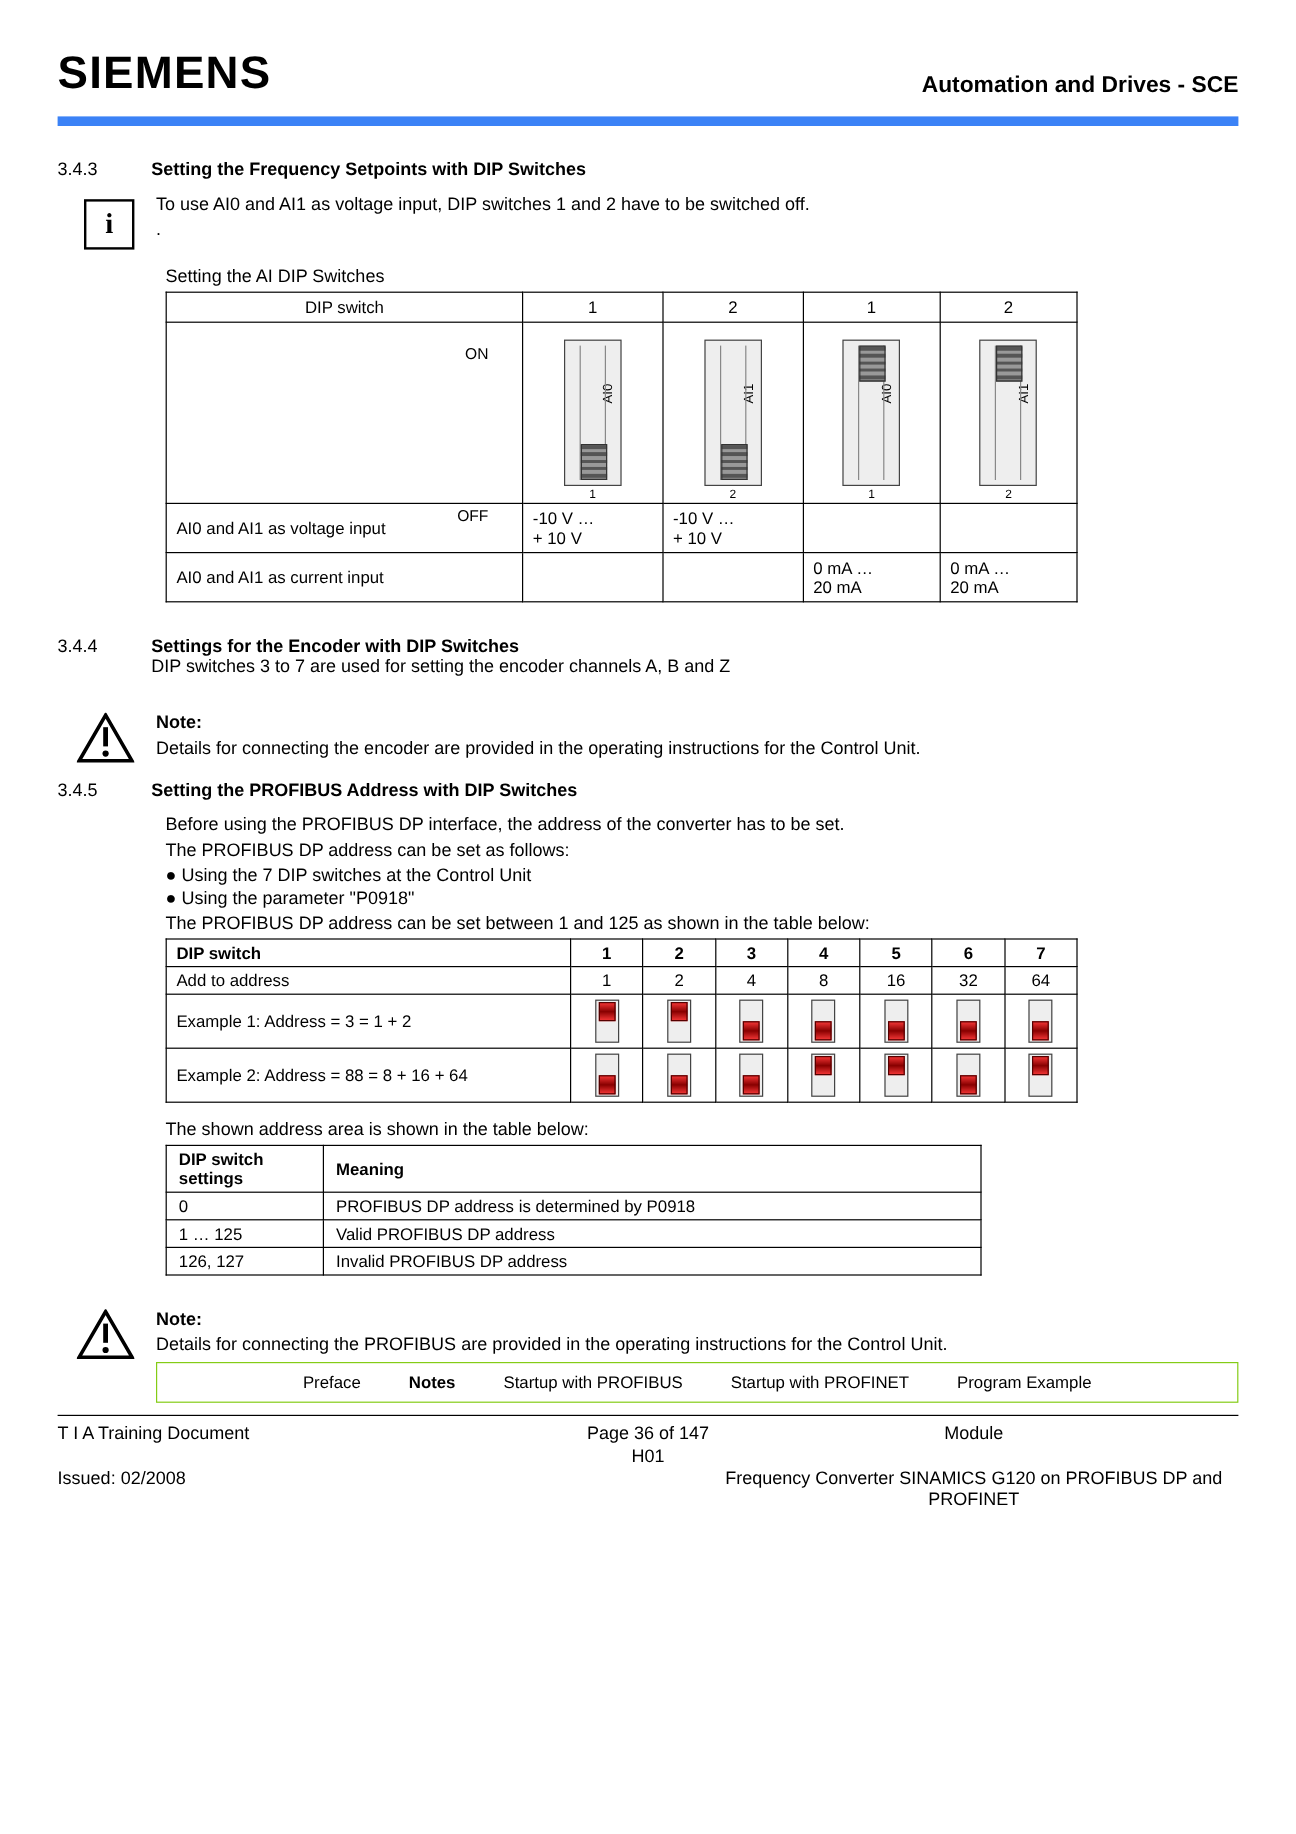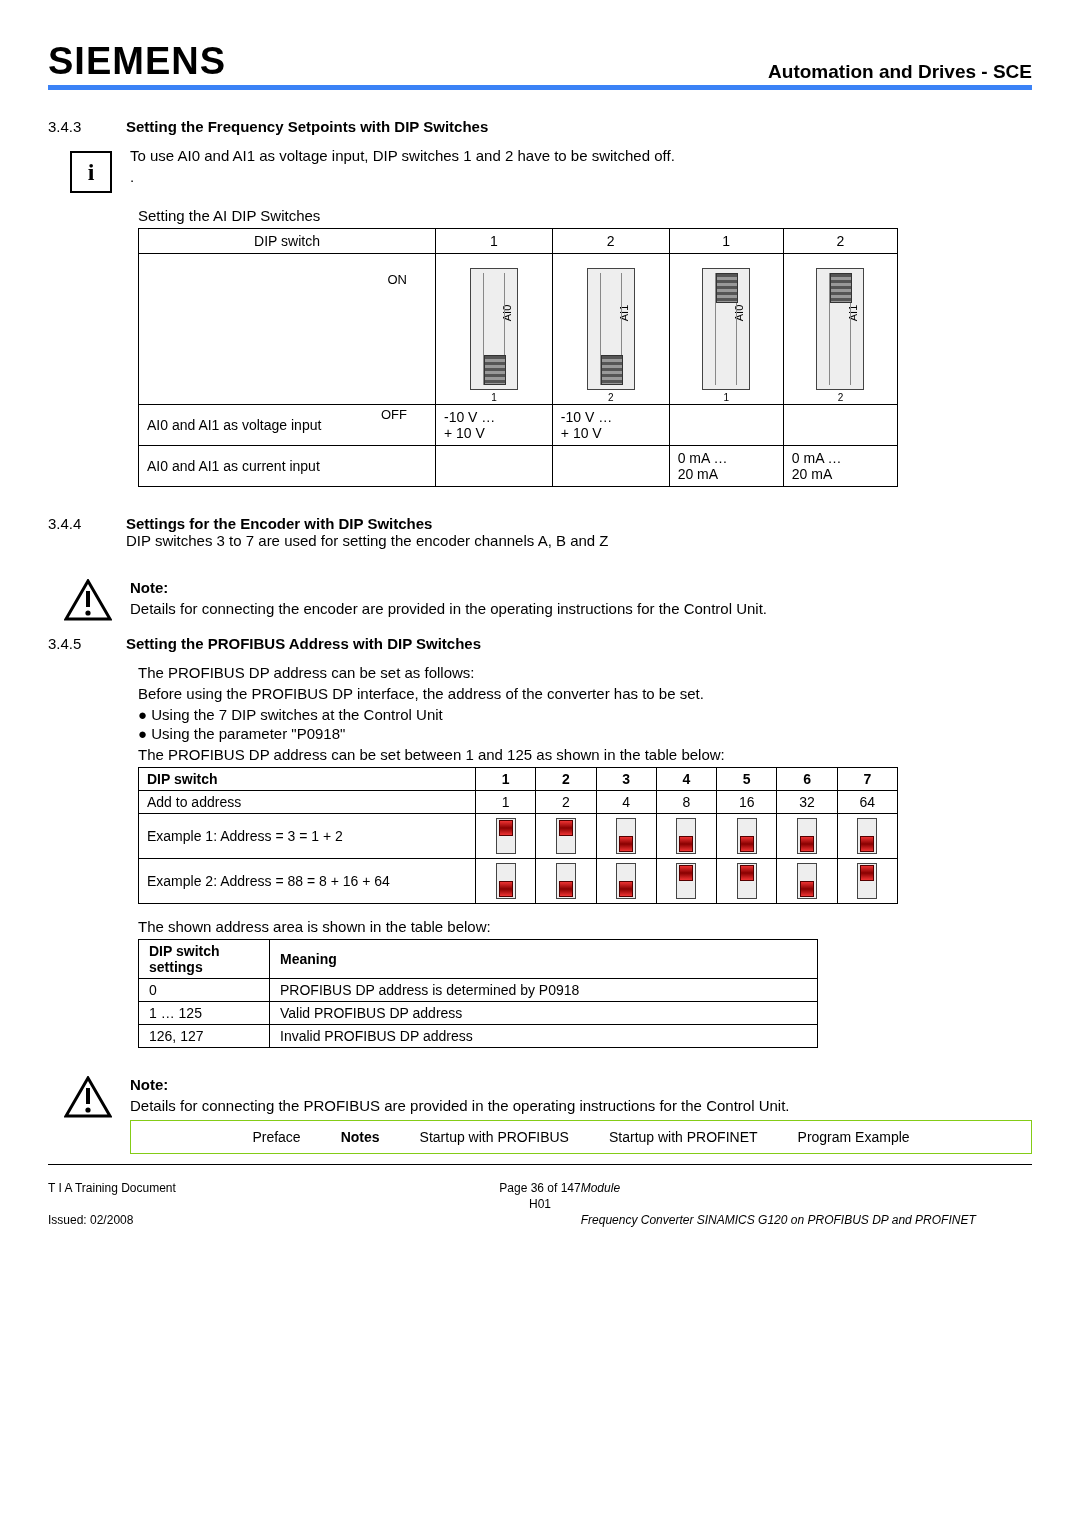--- a/index.html
+++ b/index.html
@@ -11,22 +11,22 @@
     background: #fff;
     width: 1080px;
   }
   .page {
     padding: 40px 48px 20px 48px;
   }
   .header {
     display: flex;
     justify-content: space-between;
     align-items: flex-end;
-    border-bottom: 5px solid #3b82f6;
-    padding-bottom: 2px;
+    border-bottom: 8px solid #3b82f6;
+    padding-bottom: 14px;
     margin-bottom: 28px;
   }
   .siemens {
     font-size: 38px;
     font-weight: 900;
     letter-spacing: 1px;
     font-family: Arial, sans-serif;
   }
   .subhead {
     font-size: 19px;
@@ -140,27 +140,27 @@
     margin-top: 6px;
     padding: 8px 40px;
     font-size: 14px;
     display: flex;
     gap: 40px;
     justify-content: center;
   }
   .nav-box .active { font-weight: bold; }
 
   .footer {
-    margin-top: 10px; padding-top: 16px; border-top: 1px solid #000;
-    font-size: 12px;
+    margin-top: 10px; padding-top: 6px; border-top: 1px solid #000;
+    font-size: 15px;
     display: grid;
     grid-template-columns: 1fr auto 1fr;
     row-gap: 2px;
   }
-  .footer .r { text-align: left; font-style: italic; }
+  .footer .r { text-align: center; }
   .footer .c { text-align: center; }
 </style>
 </head>
 <body>
 
 <div class="page">
 
   <div class="header">
     <div class="siemens">SIEMENS</div>
     <div class="subhead">Automation and Drives - SCE</div>
@@ -289,22 +289,22 @@
   </div>
 
   <div class="gap"></div>
   <div class="section">
     <div class="secnum">3.4.5</div>
     <div>
       <div class="sectitle">Setting the PROFIBUS Address with DIP Switches</div>
     </div>
   </div>
   <div class="body-col">
+    <div class="para">Before using the PROFIBUS DP interface, the address of the converter has to be set.</div>
     <div class="para">The PROFIBUS DP address can be set as follows:</div>
-    <div class="para">Before using the PROFIBUS DP interface, the address of the converter has to be set.</div>
     <ul class="bullets">
       <li>Using the 7 DIP switches at the Control Unit</li>
       <li>Using the parameter "P0918"</li>
     </ul>
     <div class="para">The PROFIBUS DP address can be set between 1 and 125 as shown in the table below:</div>
 
     <table class="t2">
       <tbody>
           <tr>
         <th class="left" style="width:320px">DIP switch</th>

